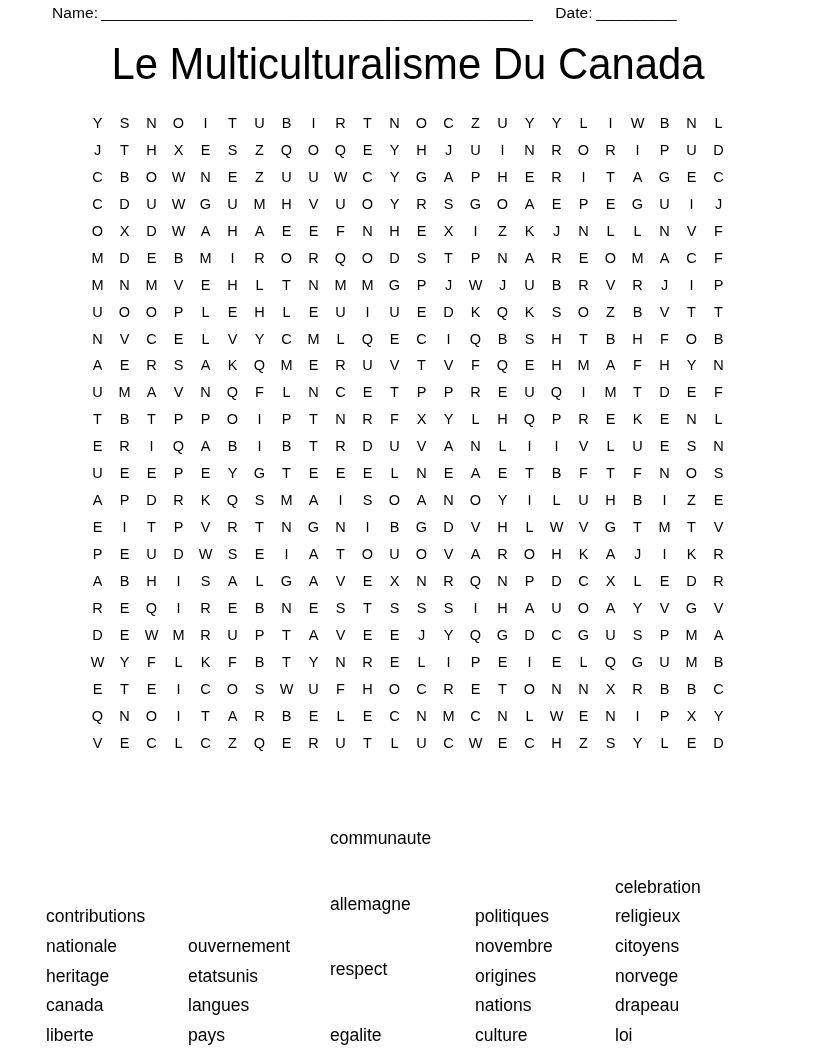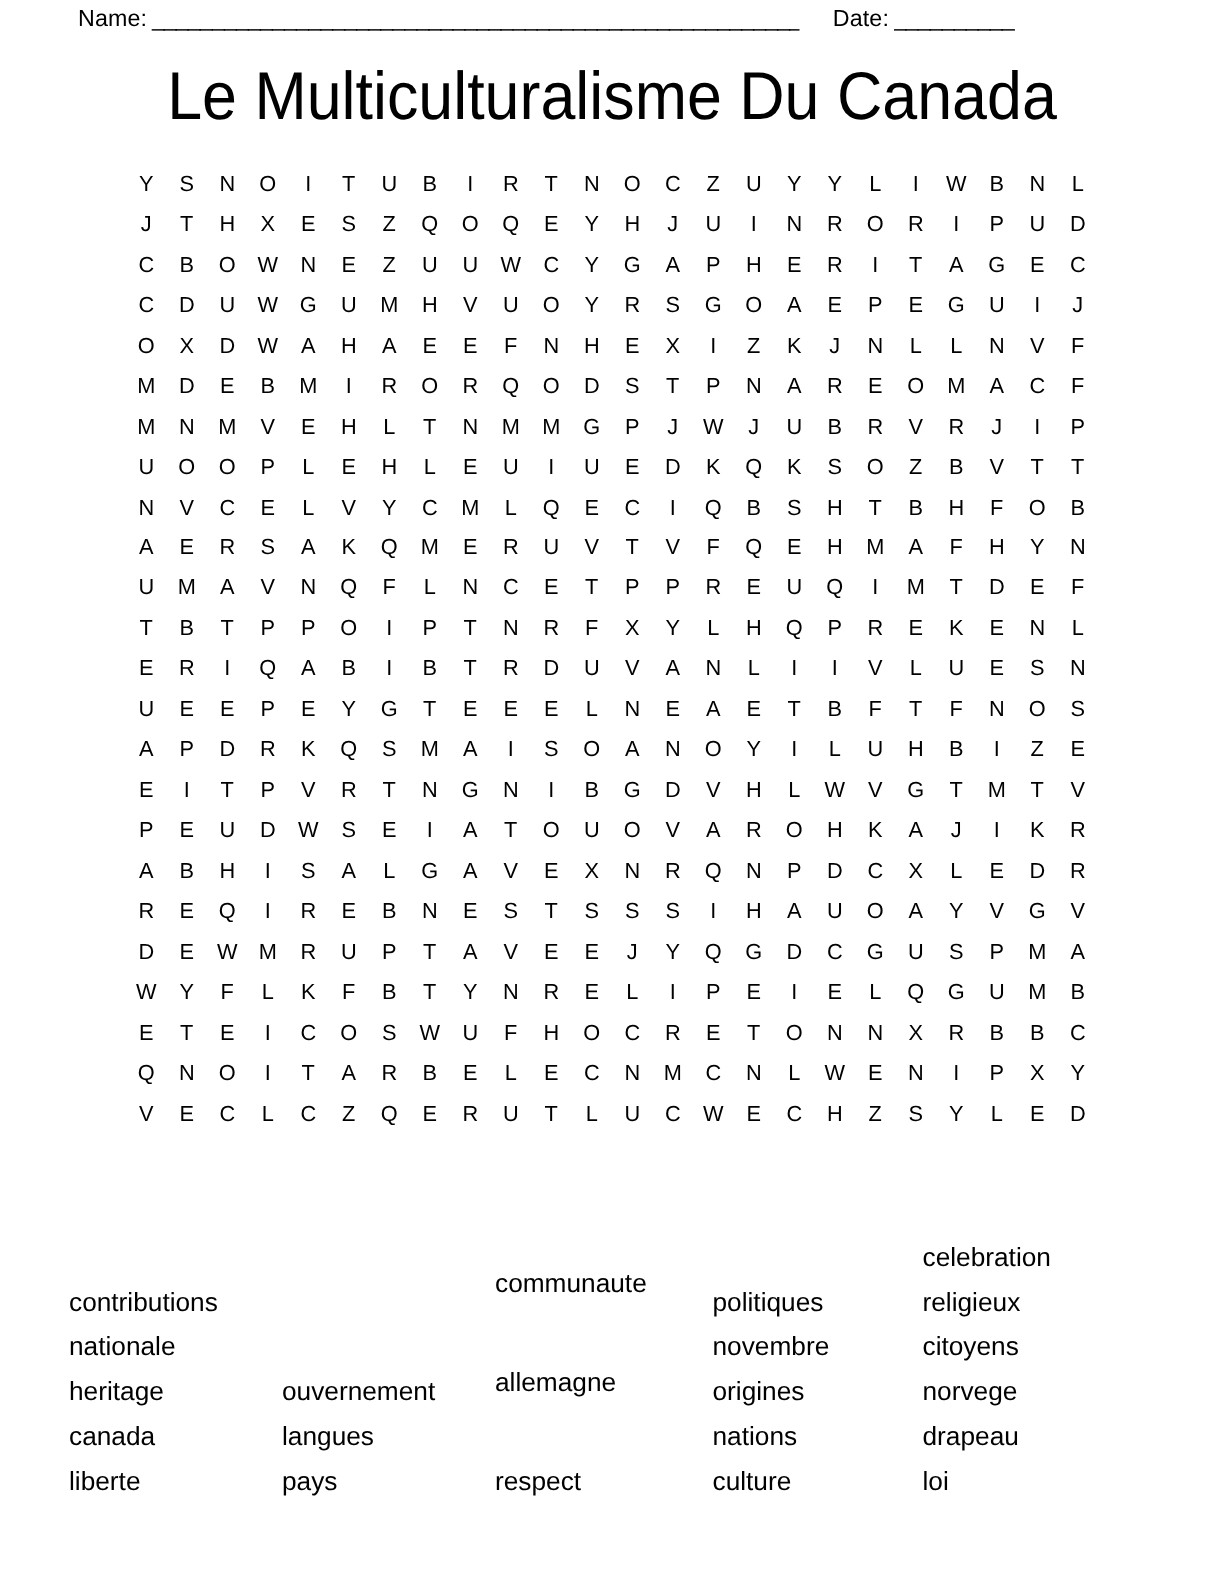--- a/index.html
+++ b/index.html
@@ -768,27 +768,29 @@
 <div class="wordlist">
     <div class="word-col c1">
       <div class="word-item">contributions</div>
       <div class="word-item">nationale</div>
       <div class="word-item">heritage</div>
       <div class="word-item">canada</div>
       <div class="word-item">liberte</div>
     </div>
     <div class="word-col c2">
       <div class="word-item">ouvernement</div>
+      <div class="word-item">etatsunis</div>
       <div class="word-item">langues</div>
       <div class="word-item">pays</div>
     </div>
     <div class="word-col c3">
       <div class="word-item">communaute</div>
       <div class="word-item">allemagne</div>
       <div class="word-item">respect</div>
+      <div class="word-item">egalite</div>
     </div>
     <div class="word-col c5">
       <div class="word-item">politiques</div>
       <div class="word-item">novembre</div>
       <div class="word-item">origines</div>
       <div class="word-item">nations</div>
       <div class="word-item">culture</div>
     </div>
     <div class="word-col c4">
       <div class="word-item">celebration</div>

